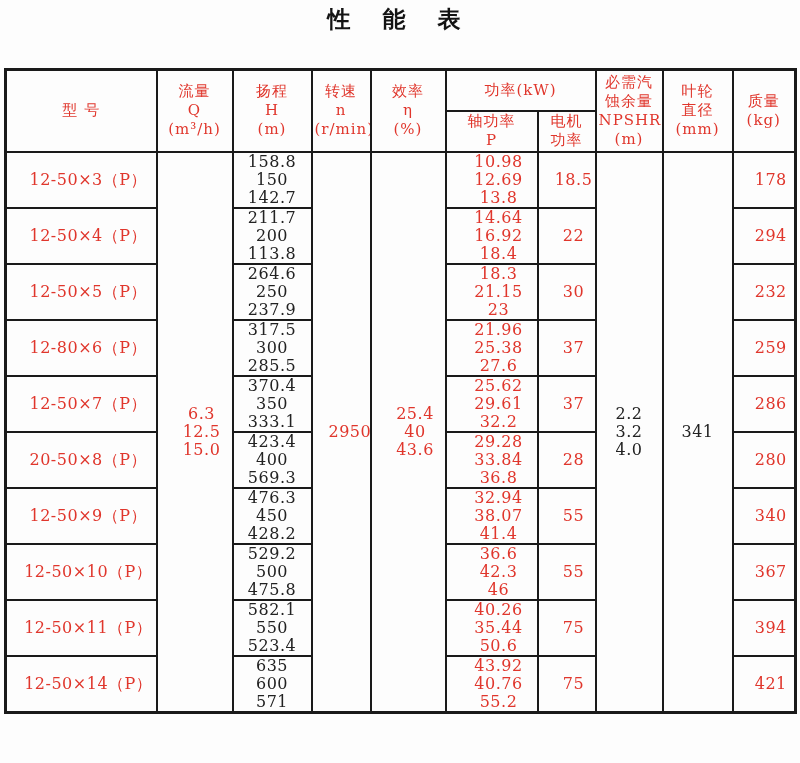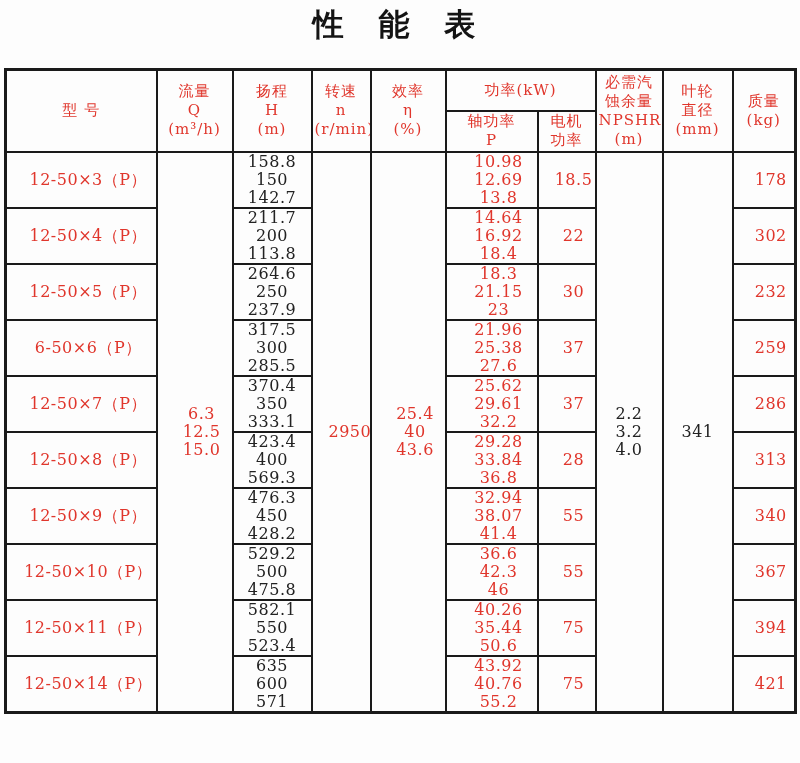--- a/index.html
+++ b/index.html
@@ -8,21 +8,21 @@
     width:800px; height:763px;
     background:#fdfdfd;
     font-family:"DejaVu Serif","Liberation Serif",serif;
     overflow:hidden;
   }
   .title {
     position:absolute; top:4px; left:0; width:100%;
     text-align:center;
     font-family:"DejaVu Sans","Liberation Sans",sans-serif;
     font-weight:bold;
-    font-size:31px;
+    font-size:23px;
     letter-spacing:12px;
     color:#141414;
   }
   table.perf {
     position:absolute; left:4px; top:68px;
     border-collapse:collapse;
     table-layout:fixed;
     width:790px;
     background:#fdfdfd;
     border:3px solid #1a1a1a;
@@ -132,35 +132,35 @@
       </tr>
       <tr>
         <td class="red model-col">12-50×4（P）</td>
         <td class="black">211.7
 200
 113.8</td>
         <td class="red">14.64
 16.92
 18.4</td>
         <td class="red">22</td>
-        <td class="red">302</td>
+        <td class="red">294</td>
       </tr>
       <tr>
         <td class="red model-col">12-50×5（P）</td>
         <td class="black">264.6
 250
 237.9</td>
         <td class="red">18.3
 21.15
 23</td>
         <td class="red">30</td>
         <td class="red">232</td>
       </tr>
       <tr>
-        <td class="red model-col">6-50×6（P）</td>
+        <td class="red model-col">12-80×6（P）</td>
         <td class="black">317.5
 300
 285.5</td>
         <td class="red">21.96
 25.38
 27.6</td>
         <td class="red">37</td>
         <td class="red">259</td>
       </tr>
       <tr>
@@ -168,29 +168,29 @@
         <td class="black">370.4
 350
 333.1</td>
         <td class="red">25.62
 29.61
 32.2</td>
         <td class="red">37</td>
         <td class="red">286</td>
       </tr>
       <tr>
-        <td class="red model-col">12-50×8（P）</td>
+        <td class="red model-col">20-50×8（P）</td>
         <td class="black">423.4
 400
 569.3</td>
         <td class="red">29.28
 33.84
 36.8</td>
         <td class="red">28</td>
-        <td class="red">313</td>
+        <td class="red">280</td>
       </tr>
       <tr>
         <td class="red model-col">12-50×9（P）</td>
         <td class="black">476.3
 450
 428.2</td>
         <td class="red">32.94
 38.07
 41.4</td>
         <td class="red">55</td>

